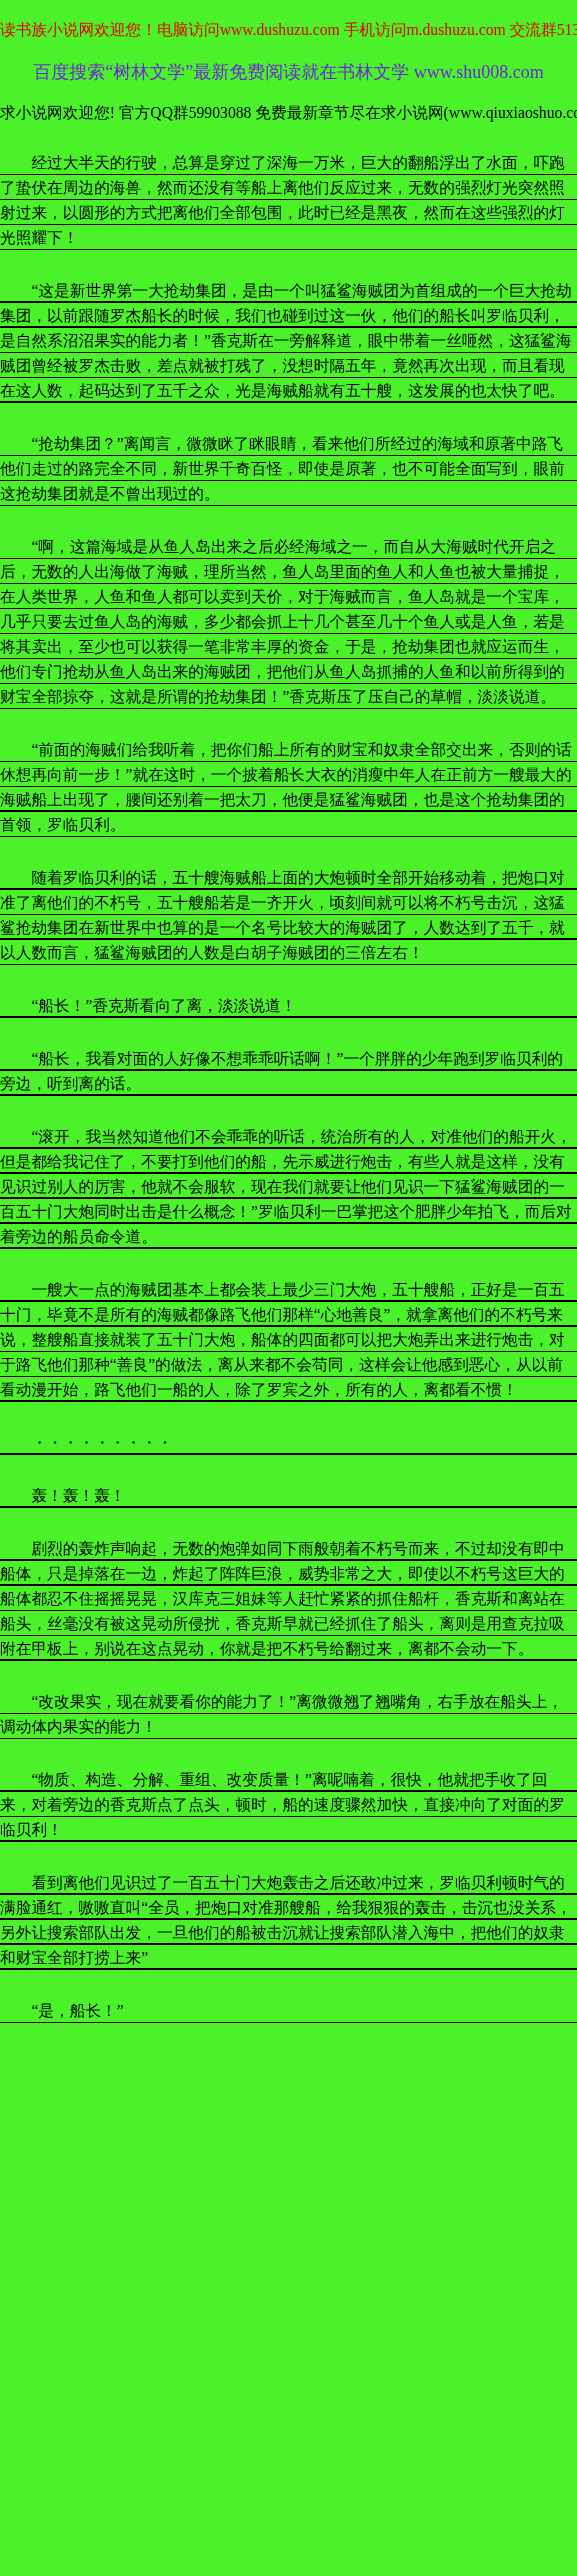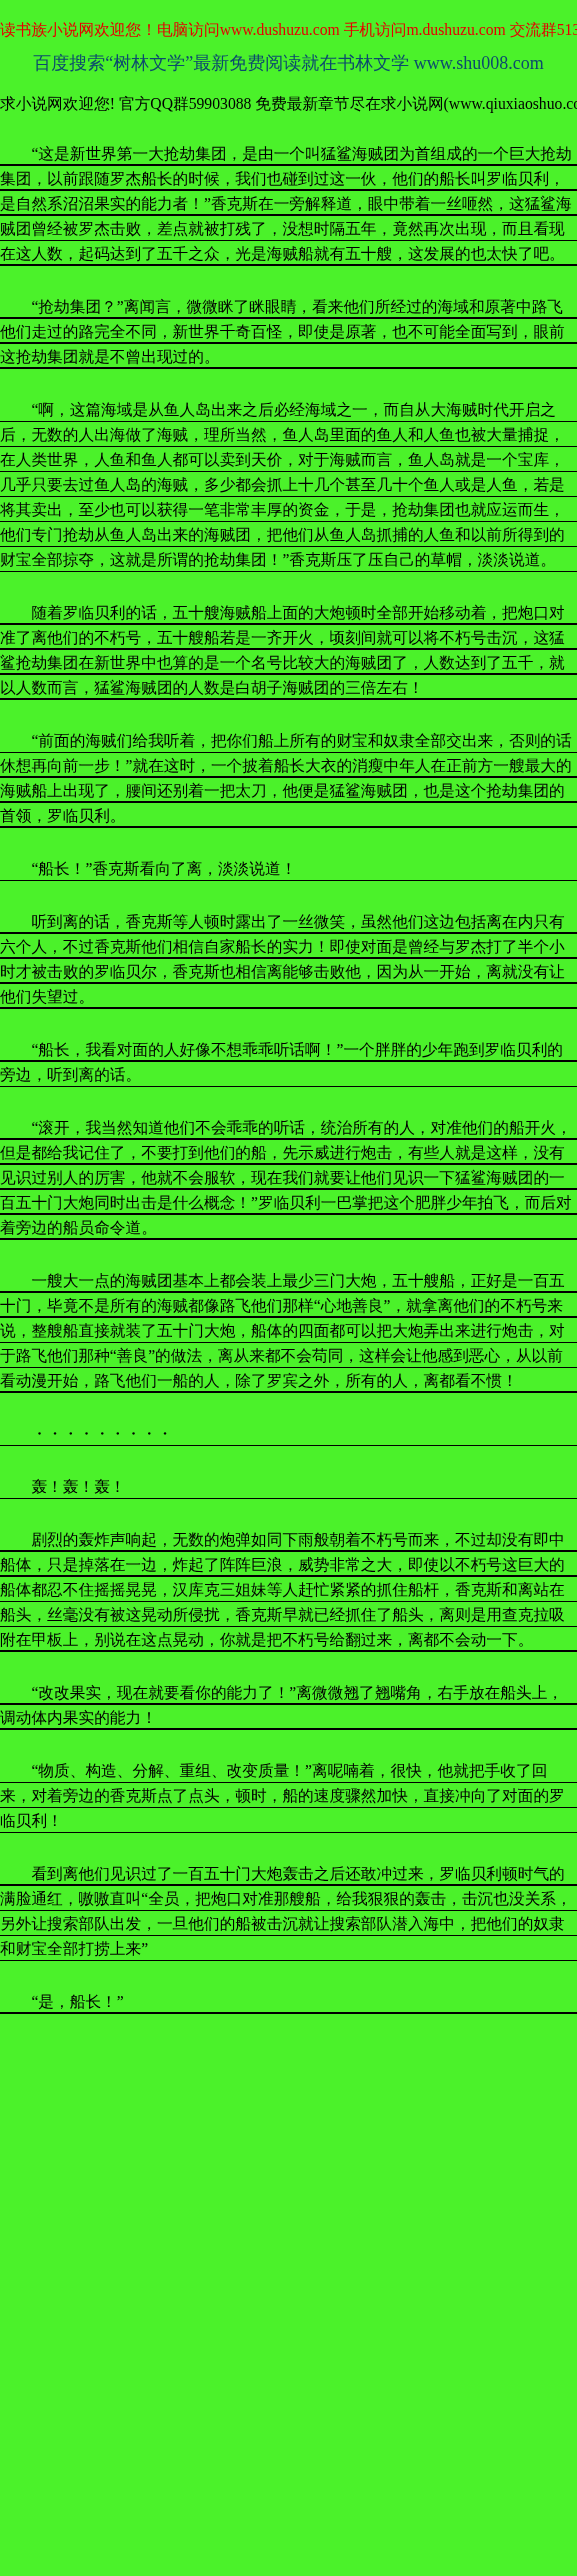--- a/index.html
+++ b/index.html
@@ -13,22 +13,22 @@
 
   
   .hdr-red1 {
     margin-top: 21.4px;
     color: #e60000;
     font-size: 15.7px;
     line-height: 18px;
     white-space: nowrap;
   }
   .hdr-red2 {
-    margin-top: 14px;
-    color: #0c4a6e;
+    margin-top: 23px;
+    color: #6d28d9;
     font-size: 18px;
     line-height: 20.6px;
     text-align: center;
     white-space: nowrap;
   }
   .hdr-black {
     margin-top: 21.4px;
     color: #000;
     font-size: 15.7px;
     line-height: 18px;
@@ -56,27 +56,27 @@
 </head>
 <body>
 
 <div class="page">
 
   <div class="hdr-red1">读书族小说网欢迎您！电脑访问www.dushuzu.com 手机访问m.dushuzu.com 交流群513781872</div>
   <div class="hdr-red2">百度搜索“树林文学”最新免费阅读就在书林文学 www.shu008.com</div>
   <div class="hdr-black">求小说网欢迎您! 官方QQ群59903088 免费最新章节尽在求小说网(www.qiuxiaoshuo.com)</div>
 
   <div class="content">
+    <p class="para">经过大半天的行驶，总算是穿过了深海一万米，巨大的翻船浮出了水面，吓跑了蛰伏在周边的海兽，然而还没有等船上离他们反应过来，无数的强烈灯光突然照射过来，以圆形的方式把离他们全部包围，此时已经是黑夜，然而在这些强烈的灯光照耀下！</p>
     <p class="para">“这是新世界第一大抢劫集团，是由一个叫猛鲨海贼团为首组成的一个巨大抢劫集团，以前跟随罗杰船长的时候，我们也碰到过这一伙，他们的船长叫罗临贝利，是自然系沼沼果实的能力者！”香克斯在一旁解释道，眼中带着一丝咂然，这猛鲨海贼团曾经被罗杰击败，差点就被打残了，没想时隔五年，竟然再次出现，而且看现在这人数，起码达到了五千之众，光是海贼船就有五十艘，这发展的也太快了吧。</p>
     <p class="para">“抢劫集团？”离闻言，微微眯了眯眼睛，看来他们所经过的海域和原著中路飞他们走过的路完全不同，新世界千奇百怪，即使是原著，也不可能全面写到，眼前这抢劫集团就是不曾出现过的。</p>
     <p class="para">“啊，这篇海域是从鱼人岛出来之后必经海域之一，而自从大海贼时代开启之后，无数的人出海做了海贼，理所当然，鱼人岛里面的鱼人和人鱼也被大量捕捉，在人类世界，人鱼和鱼人都可以卖到天价，对于海贼而言，鱼人岛就是一个宝库，几乎只要去过鱼人岛的海贼，多少都会抓上十几个甚至几十个鱼人或是人鱼，若是将其卖出，至少也可以获得一笔非常丰厚的资金，于是，抢劫集团也就应运而生，他们专门抢劫从鱼人岛出来的海贼团，把他们从鱼人岛抓捕的人鱼和以前所得到的财宝全部掠夺，这就是所谓的抢劫集团！”香克斯压了压自己的草帽，淡淡说道。</p>
+    <p class="para">“前面的海贼们给我听着，把你们船上所有的财宝和奴隶全部交出来，否则的话休想再向前一步！”就在这时，一个披着船长大衣的消瘦中年人在正前方一艘最大的海贼船上出现了，腰间还别着一把太刀，他便是猛鲨海贼团，也是这个抢劫集团的首领，罗临贝利。</p>
     <p class="para">随着罗临贝利的话，五十艘海贼船上面的大炮顿时全部开始移动着，把炮口对准了离他们的不朽号，五十艘船若是一齐开火，顷刻间就可以将不朽号击沉，这猛鲨抢劫集团在新世界中也算的是一个名号比较大的海贼团了，人数达到了五千，就以人数而言，猛鲨海贼团的人数是白胡子海贼团的三倍左右！</p>
-    <p class="para">“前面的海贼们给我听着，把你们船上所有的财宝和奴隶全部交出来，否则的话休想再向前一步！”就在这时，一个披着船长大衣的消瘦中年人在正前方一艘最大的海贼船上出现了，腰间还别着一把太刀，他便是猛鲨海贼团，也是这个抢劫集团的首领，罗临贝利。</p>
     <p class="para">“船长！”香克斯看向了离，淡淡说道！</p>
-    <p class="para">听到离的话，香克斯等人顿时露出了一丝微笑，虽然他们这边包括离在内只有六个人，不过香克斯他们相信自家船长的实力！即使对面是曾经与罗杰打了半个小时才被击败的罗临贝尔，香克斯也相信离能够击败他，因为从一开始，离就没有让他们失望过。</p>
     <p class="para">“船长，我看对面的人好像不想乖乖听话啊！”一个胖胖的少年跑到罗临贝利的旁边，听到离的话。</p>
     <p class="para">“滚开，我当然知道他们不会乖乖的听话，统治所有的人，对准他们的船开火，但是都给我记住了，不要打到他们的船，先示威进行炮击，有些人就是这样，没有见识过别人的厉害，他就不会服软，现在我们就要让他们见识一下猛鲨海贼团的一百五十门大炮同时出击是什么概念！”罗临贝利一巴掌把这个肥胖少年拍飞，而后对着旁边的船员命令道。</p>
     <p class="para">一艘大一点的海贼团基本上都会装上最少三门大炮，五十艘船，正好是一百五十门，毕竟不是所有的海贼都像路飞他们那样“心地善良”，就拿离他们的不朽号来说，整艘船直接就装了五十门大炮，船体的四面都可以把大炮弄出来进行炮击，对于路飞他们那种“善良”的做法，离从来都不会苟同，这样会让他感到恶心，从以前看动漫开始，路飞他们一船的人，除了罗宾之外，所有的人，离都看不惯！</p>
     <p class="para">・・・・・・・・・</p>
     <p class="para">轰！轰！轰！</p>
     <p class="para">剧烈的轰炸声响起，无数的炮弹如同下雨般朝着不朽号而来，不过却没有即中船体，只是掉落在一边，炸起了阵阵巨浪，威势非常之大，即使以不朽号这巨大的船体都忍不住摇摇晃晃，汉库克三姐妹等人赶忙紧紧的抓住船杆，香克斯和离站在船头，丝毫没有被这晃动所侵扰，香克斯早就已经抓住了船头，离则是用查克拉吸附在甲板上，别说在这点晃动，你就是把不朽号给翻过来，离都不会动一下。</p>
     <p class="para">“改改果实，现在就要看你的能力了！”离微微翘了翘嘴角，右手放在船头上，调动体内果实的能力！</p>
     <p class="para">“物质、构造、分解、重组、改变质量！”离呢喃着，很快，他就把手收了回来，对着旁边的香克斯点了点头，顿时，船的速度骤然加快，直接冲向了对面的罗临贝利！</p>
     <p class="para">看到离他们见识过了一百五十门大炮轰击之后还敢冲过来，罗临贝利顿时气的满脸通红，嗷嗷直叫“全员，把炮口对准那艘船，给我狠狠的轰击，击沉也没关系，另外让搜索部队出发，一旦他们的船被击沉就让搜索部队潜入海中，把他们的奴隶和财宝全部打捞上来”</p>
     <p class="para">“是，船长！”</p>

